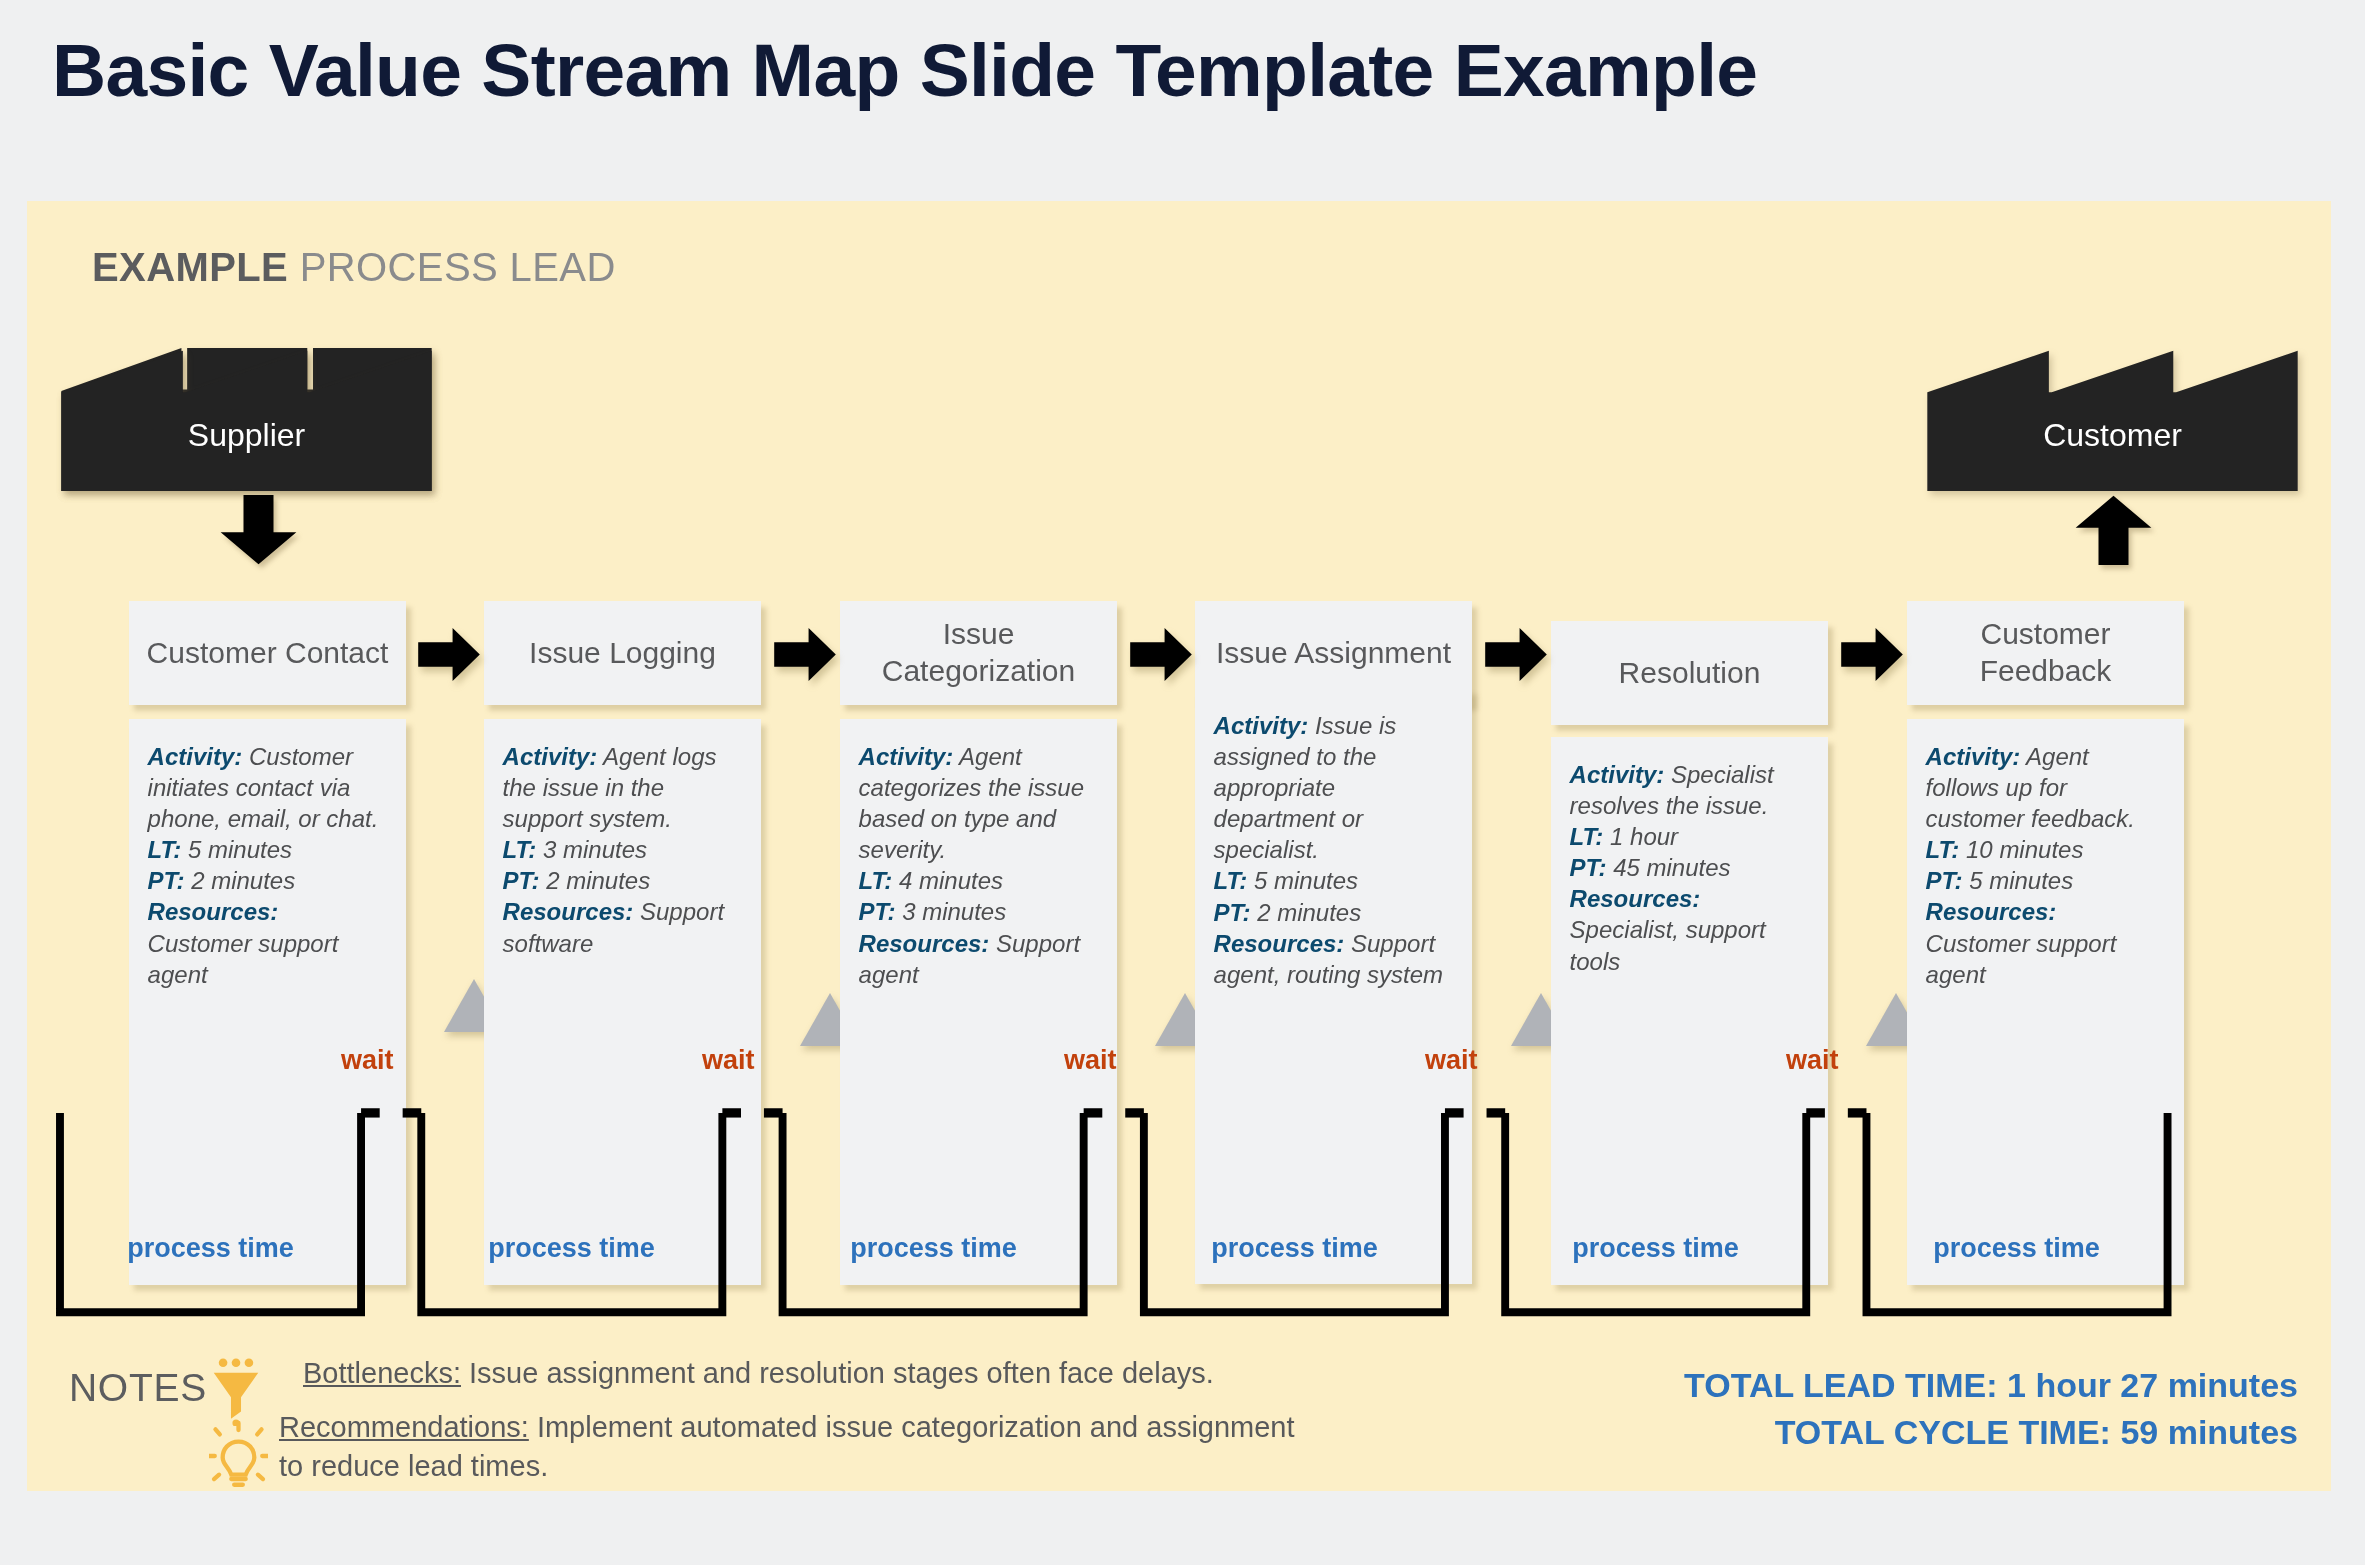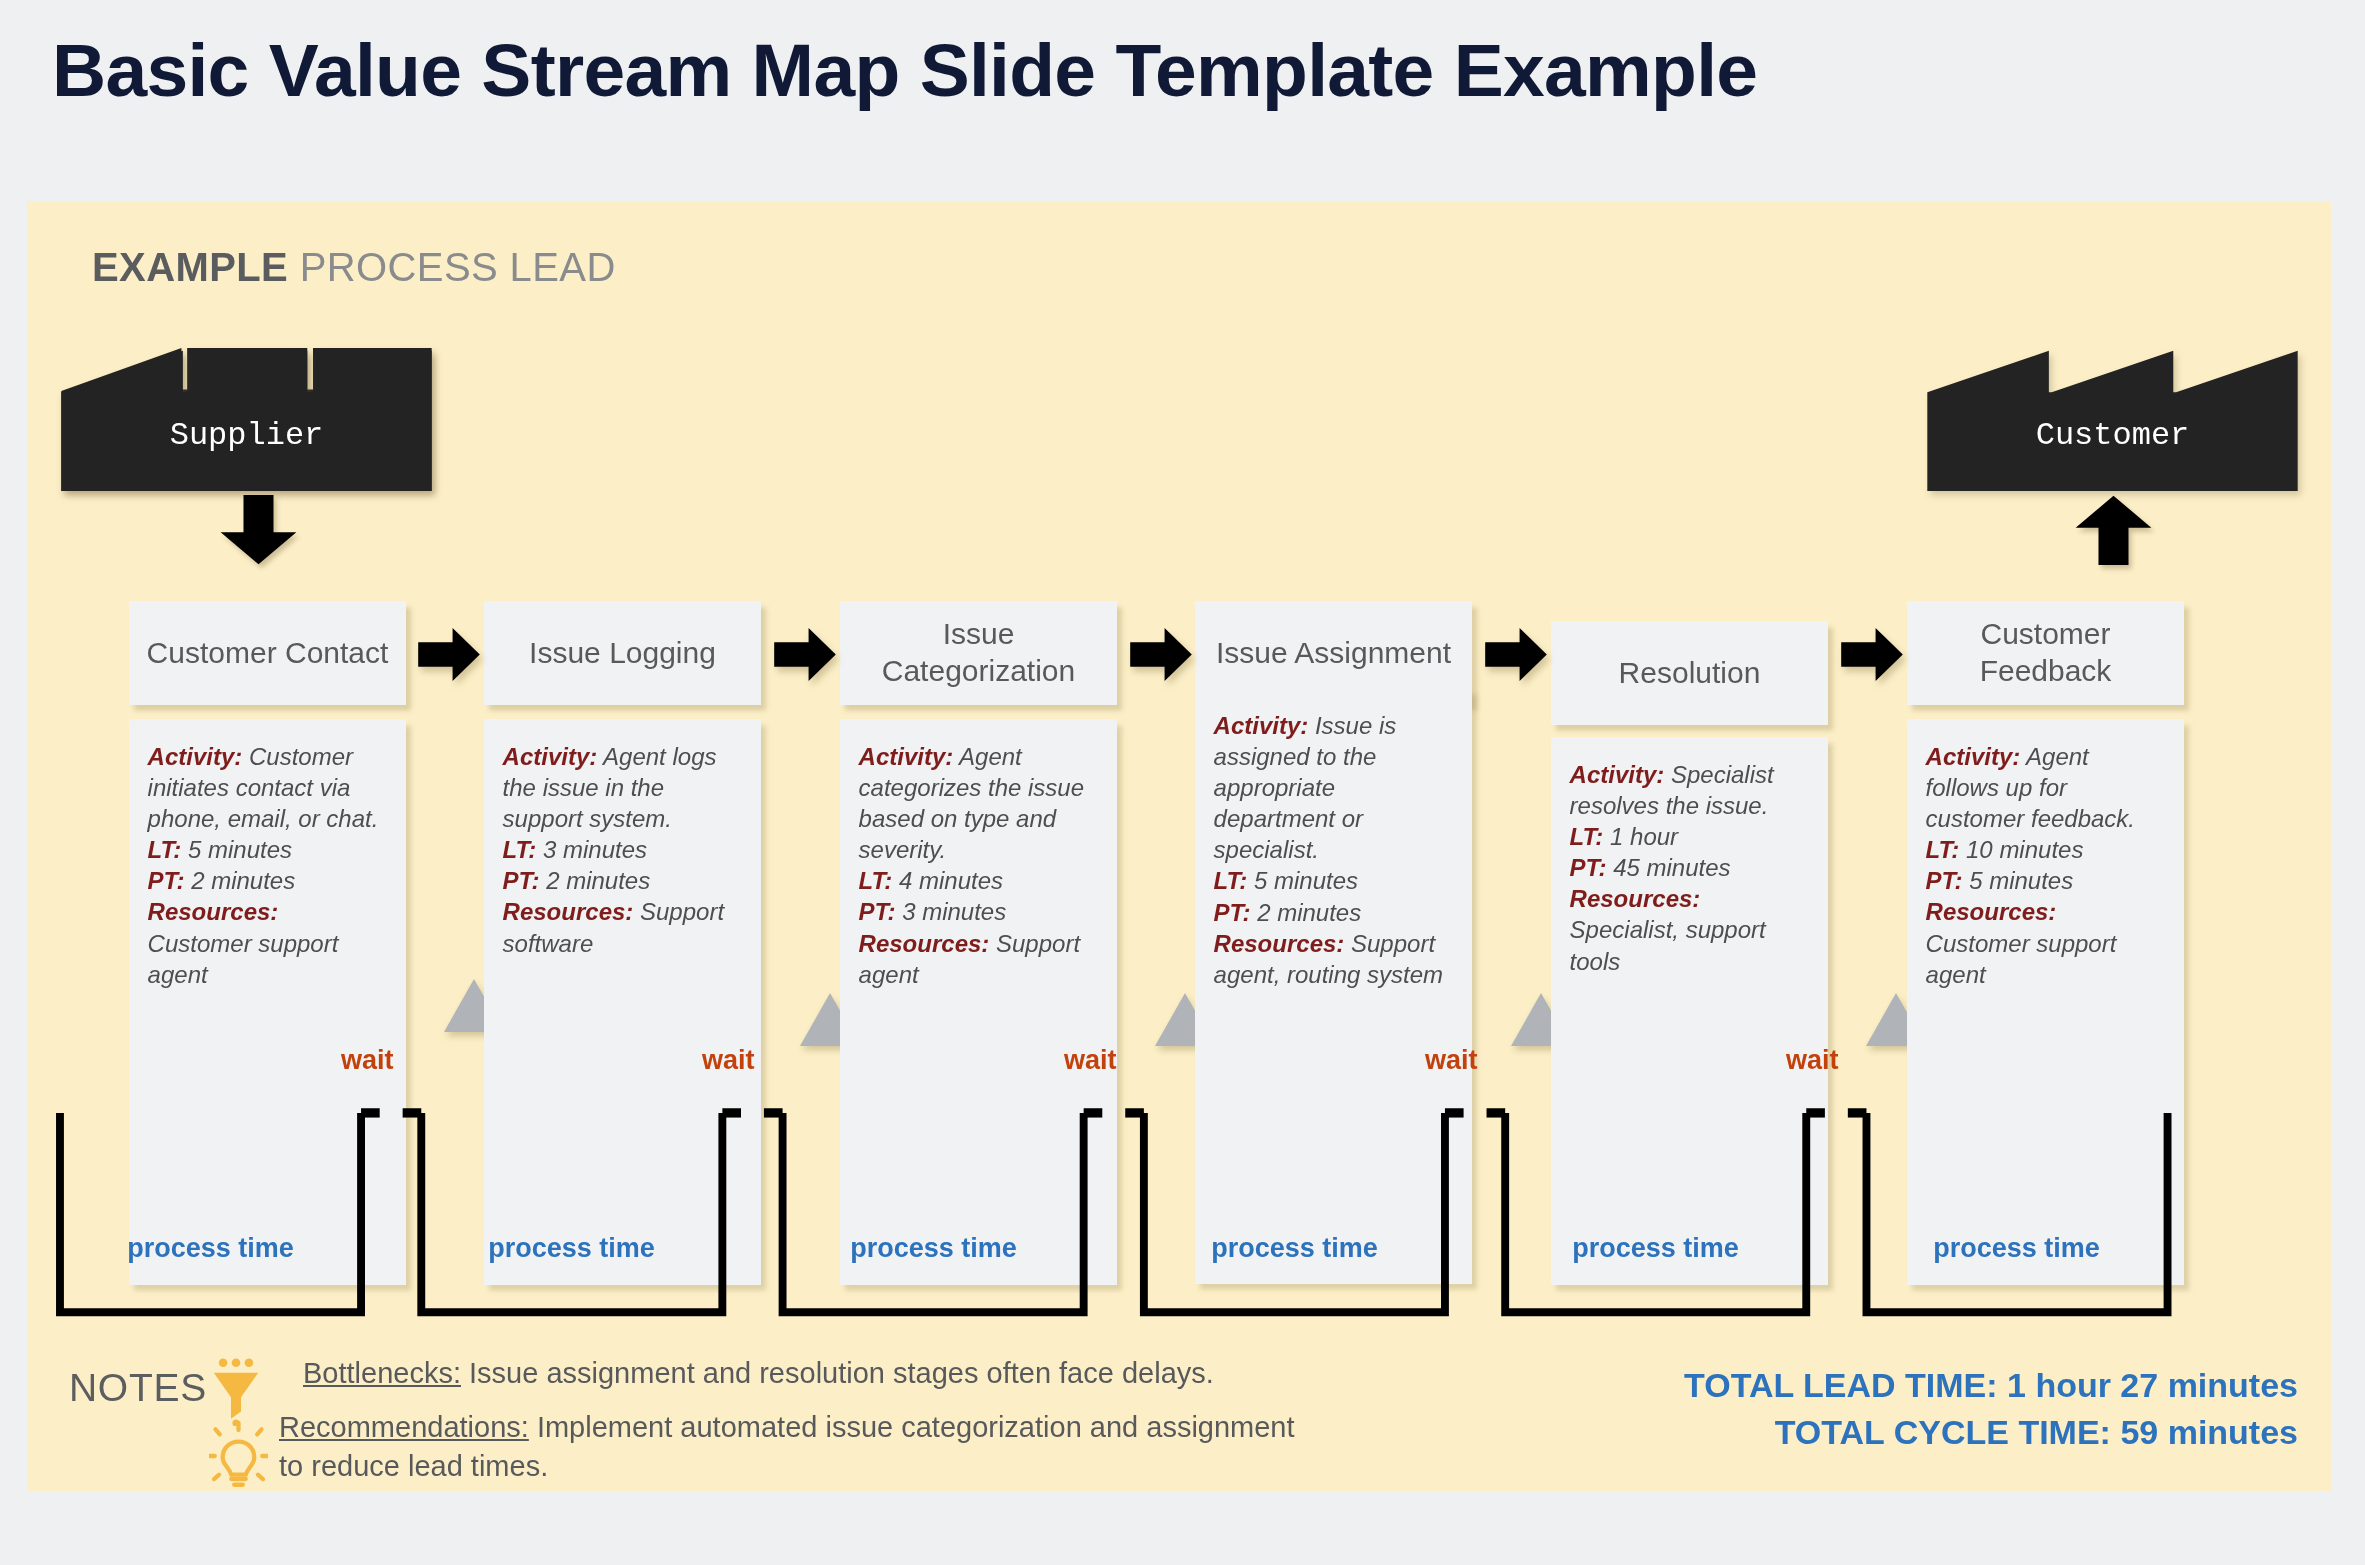--- a/index.html
+++ b/index.html
@@ -30,21 +30,21 @@
   
   .section-head {
     position: absolute; left: 65px; top: 44px;
     font-size: 40px; white-space: nowrap; color: #6d6e70;
     letter-spacing: 0.4px;
   }
   .section-head b { font-weight: bold; color: #5b5c5e; }
   .section-head span.light { font-weight: normal; color: #8a8b8d; }
 
   
-  .factory { position: absolute; font-family: Liberation Mono, monospace; }
+  .factory { position: absolute; }
   .factory svg { display: block; filter: drop-shadow(3.6px 4.3px 3.6px rgba(120,100,60,.30)); }
   .factory .flabel {
     position: absolute; left: 0; width: 100%;
     text-align: center; color: #ffffff; font-size: 32px;
     font-weight: normal;
   }
 
   
   .varrow { position: absolute; }
   .varrow svg { display: block; filter: drop-shadow(3.6px 4.3px 2.9px rgba(120,100,60,.35)); }
@@ -62,21 +62,21 @@
 
   
   .detail {
     position: absolute;
     background: #f1f2f3;
     box-shadow: 5px 5.7px 5px rgba(140,120,70,.26);
     padding: 21.5px 17px 17px 18.6px;
     font-size: 24px; line-height: 1.30;
     color: #4d4e50; font-style: italic;
   }
-  .detail b { font-style: italic; font-weight: bold; color: #7f1d1d; margin-top: 12px; }
+  .detail b { font-style: italic; font-weight: bold; color: #0c4a6e; margin-top: 12px; }
   .detail .ln { display: block; }
 
   
   .tri { position: absolute; }
   .tri svg { display: block; filter: drop-shadow(2.9px 4.3px 3.6px rgba(130,110,60,.34)); }
 
   
   .harrow { position: absolute; }
   .harrow svg { display: block; filter: drop-shadow(3.6px 5px 3.6px rgba(130,110,60,.34)); }
 

